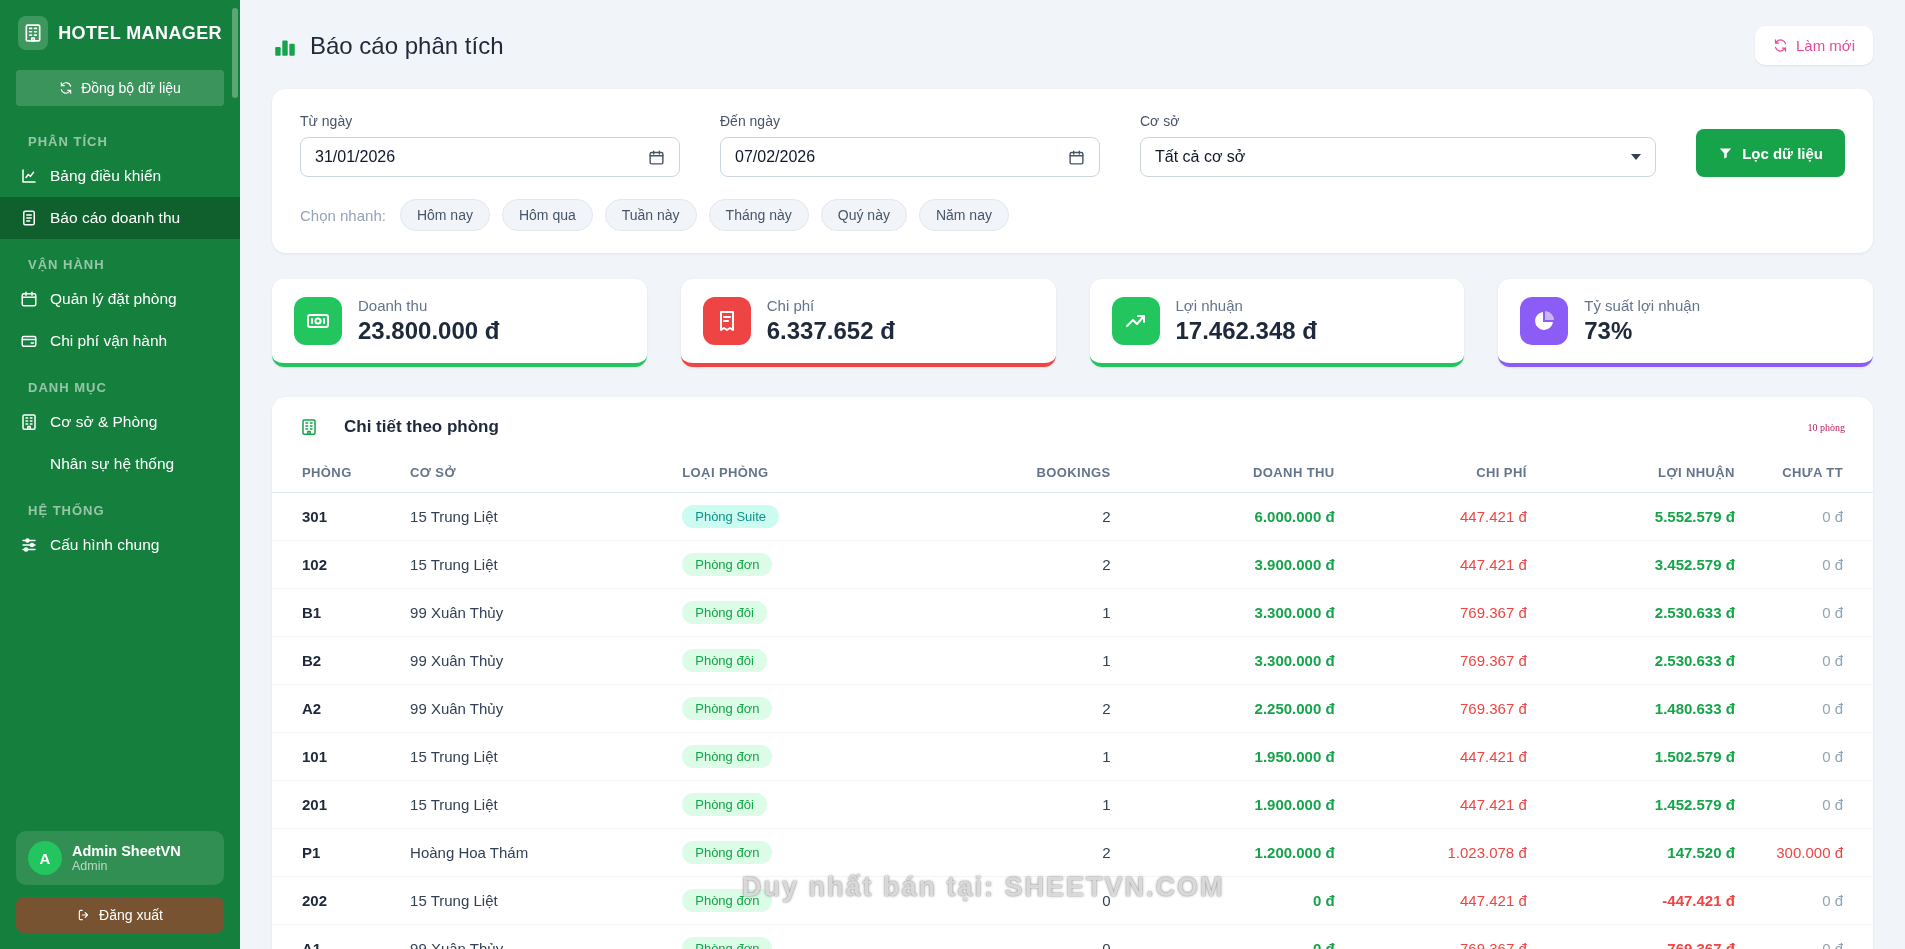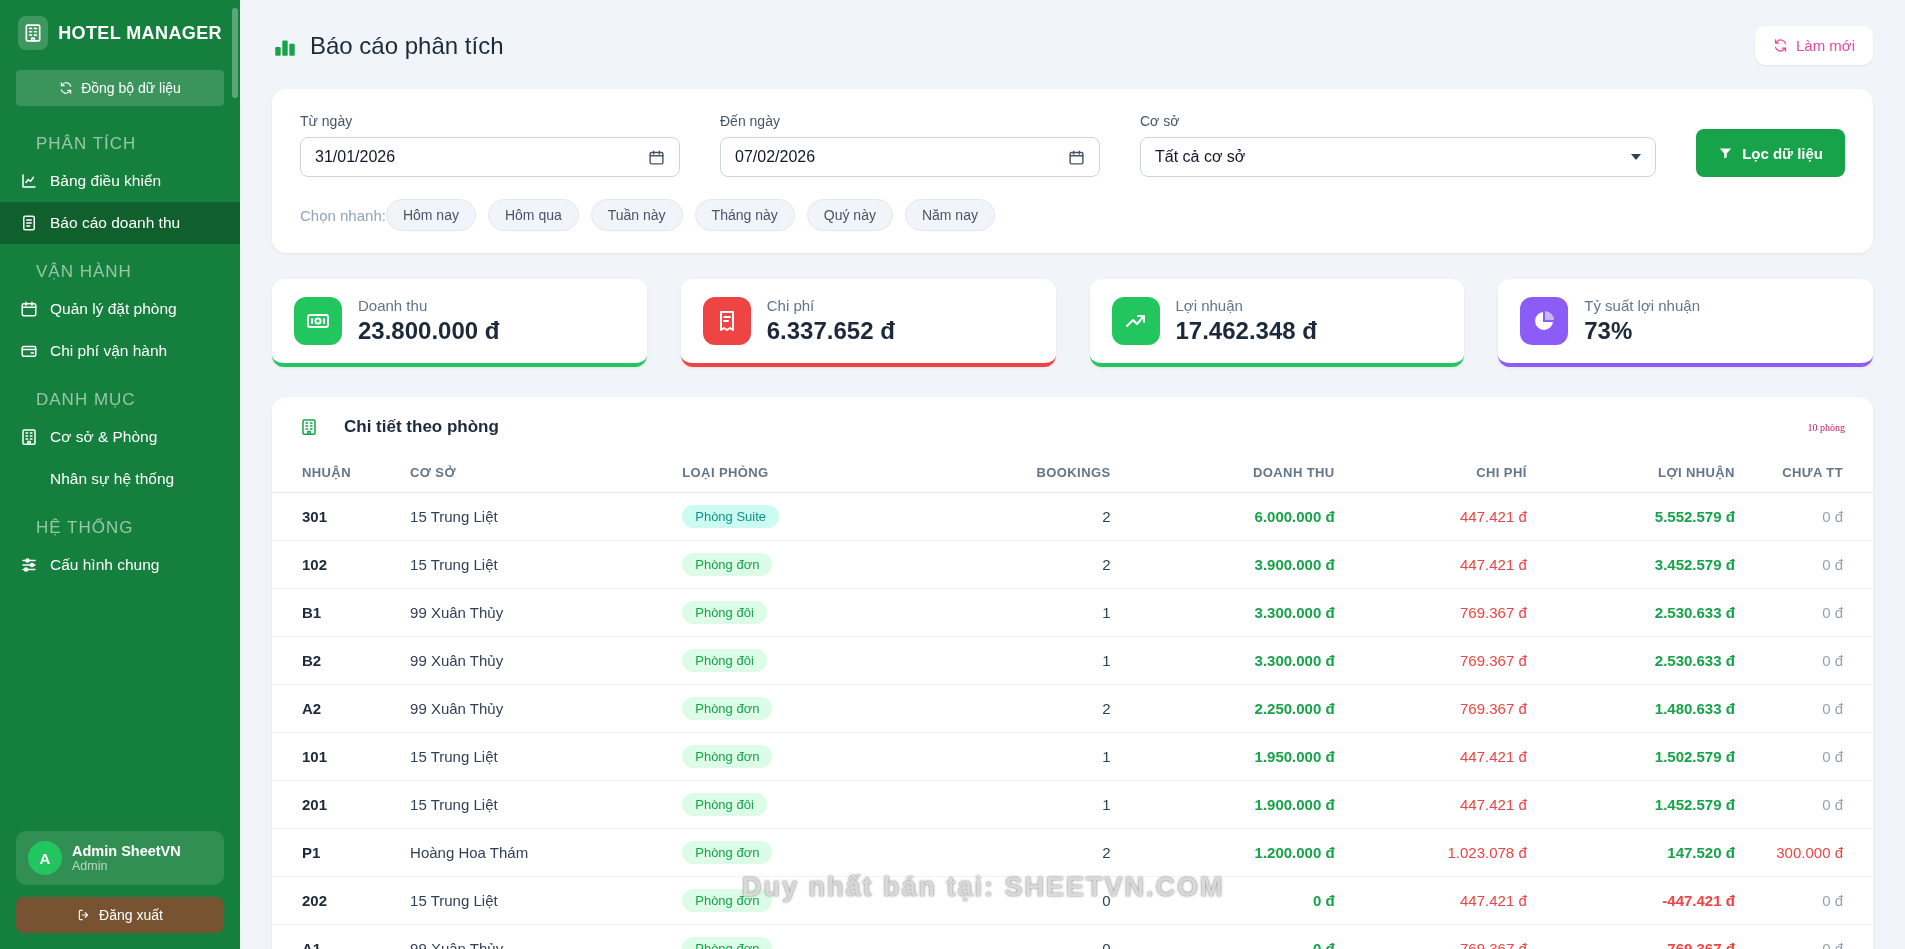--- a/index.html
+++ b/index.html
@@ -12,21 +12,21 @@
     color:#fff; display:flex; flex-direction:column; }
   .logo { display:flex; align-items:center; gap:10px; padding:16px 18px 14px; }
   .logo-icon { display:inline-flex; align-items:center; justify-content:center;
     width:34px; height:34px; border-radius:8px; background:rgba(255,255,255,.18); font-size:20px; }
   .logo-title { font-size:18px; font-weight:700; letter-spacing:.4px; white-space:nowrap; }
   .sync-btn { display:flex; align-items:center; justify-content:center; gap:8px;
     margin:6px 16px 10px; padding:10px 0; width:calc(100% - 32px);
     background:rgba(255,255,255,.16); color:#fff; border:none; border-radius:4px;
     font-size:14px; cursor:pointer; font-family:inherit; }
   nav { flex:1 1 auto; overflow:hidden; }
-  .nav-section-label { margin:18px 16px 6px; padding:0 20px; font-size:17px; font-weight:400;
+  .nav-section-label { margin:18px 8px 6px; padding:0 20px; font-size:13px; font-weight:700;
     letter-spacing:1px; color:rgba(255,255,255,.55); }
   .nav-item { display:flex; align-items:center; gap:12px; padding:12px 20px;
     font-size:15.5px; cursor:pointer; color:#ffffff; }
   .nav-item.active { background:rgba(0,0,0,.25); }
   .nav-icon { display:inline-flex; width:18px; font-size:18px; justify-content:center; }
   .sidebar-bottom { padding:14px 16px 16px; }
   .user-card { display:flex; align-items:center; gap:10px; background:rgba(255,255,255,.12);
     border-radius:10px; padding:10px 12px; cursor:pointer; }
   .avatar { width:34px; height:34px; border-radius:50%; background:#22c55e; color:#fff;
     display:flex; align-items:center; justify-content:center; font-size:15px; font-weight:700; }
@@ -55,21 +55,21 @@
   .field-label { font-size:14px; color:#475569; margin-bottom:8px; }
   .inputbox { display:flex; align-items:center; justify-content:space-between; height:40px;
     border:1px solid #cbd5e1; border-radius:8px; padding:0 14px; font-size:16px; color:#0f172a;
     cursor:pointer; background:#fff; }
   .inputbox .cal { color:#475569; font-size:17px; display:inline-flex; }
   .chev { width:0; height:0; border-left:5px solid transparent; border-right:5px solid transparent;
     border-top:6px solid #334155; }
   .filter-btn { align-self:flex-end; display:flex; align-items:center; gap:9px; height:48px;
     padding:0 22px; background:#16a34a; color:#fff; border:none; border-radius:8px;
     font-size:15px; font-weight:600; cursor:pointer; font-family:inherit; white-space:nowrap; }
-  .quick-row { display:flex; align-items:center; margin-top:22px; }
+  .quick-row { display:flex; align-items:center; gap:14px; margin-top:22px; }
   .quick-label { font-size:15px; color:#94a3b8; }
   .pill { background:#f1f5f9; border:1px solid #e2e8f0; border-radius:999px; padding:7px 16px;
     font-size:14px; color:#475569; cursor:pointer; font-family:inherit; }
 
   
   .stats { display:grid; grid-template-columns:repeat(4,1fr); gap:34px; margin-bottom:30px; }
   .stat-card { background:#fff; border-radius:12px; padding:18px 22px; display:flex;
     align-items:center; gap:16px; box-shadow:0 1px 3px rgba(0,0,0,.07);
     border-bottom:4px solid #ccc; }
   .stat-icon { width:48px; height:48px; border-radius:12px; color:#fff; font-size:24px;
@@ -356,21 +356,21 @@
             <col style="width:17%">
             <col style="width:18%">
             <col style="width:10%">
           <col style="width:14%">
             <col style="width:12%">
             <col style="width:13%">
             <col style="width:8%">
         </colgroup>
         <thead>
             <tr id="thead-row">
-              <th>NHUẬN</th>
+              <th>PHÒNG</th>
               <th>CƠ SỞ</th>
               <th>LOẠI PHÒNG</th>
               <th class="num">BOOKINGS</th>
               <th class="num">DOANH THU</th>
               <th class="num">CHI PHÍ</th>
               <th class="num">LỢI NHUẬN</th>
               <th class="num">CHƯA TT</th>
             </tr>
           </thead>
         <tbody id="tbody">

